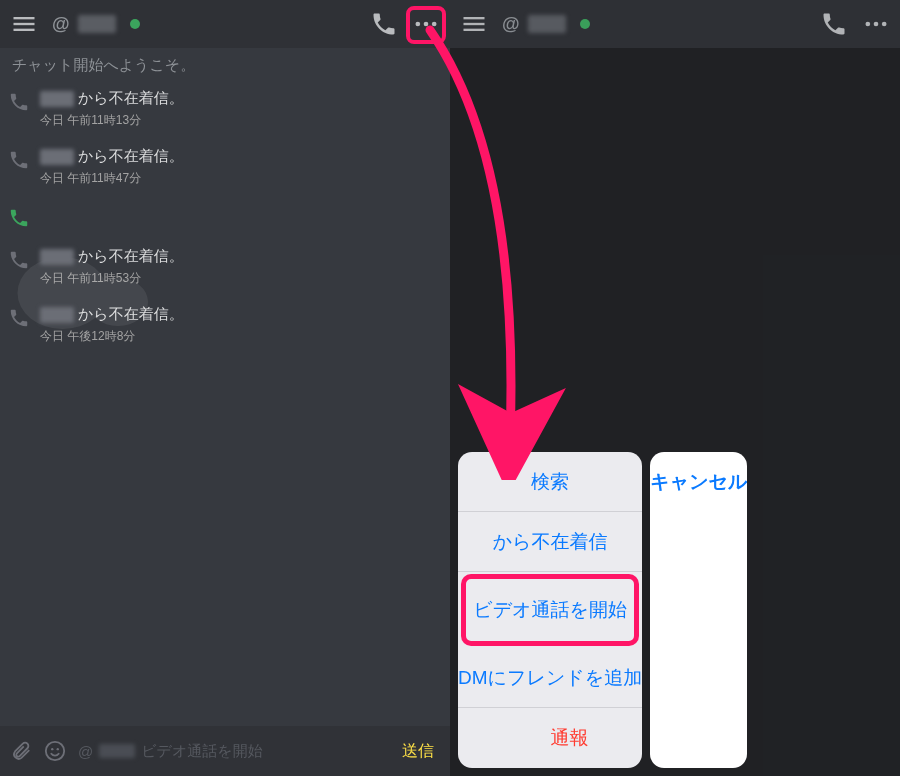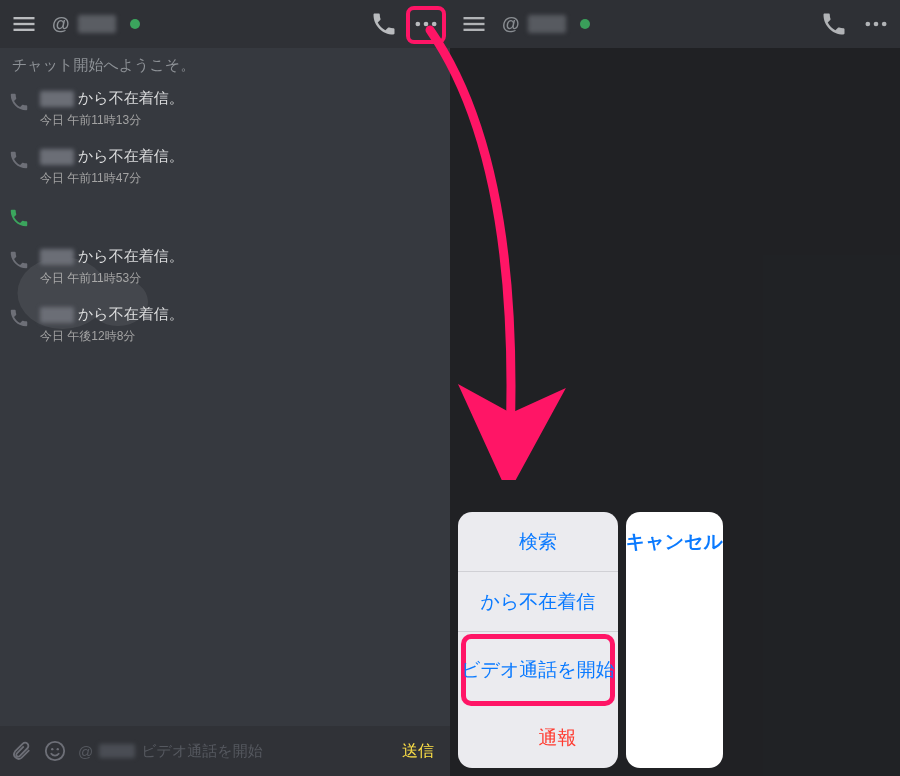--- a/index.html
+++ b/index.html
@@ -361,20 +361,21 @@
           <circle cx="19" cy="12" r="2"></circle>
         </svg>
     </div>
   </div>
   <div class="right-body">
     <div class="actionsheet">
       <div class="sheet-group" id="sheet-group">
           <div class="sheet-item">検索</div>
           <div class="sheet-item">から不在着信</div>
           <div class="sheet-item highlighted">ビデオ通話を開始</div>
+          <div class="sheet-item">DMにフレンドを追加</div>
           <div class="sheet-item destructive">通報</div>
         </div>
       <div class="sheet-cancel">
         <div class="sheet-item">キャンセル</div>
       </div>
     </div>
   </div>
 </div>
 
 <svg class="arrow-svg" viewBox="0 0 210 460">

